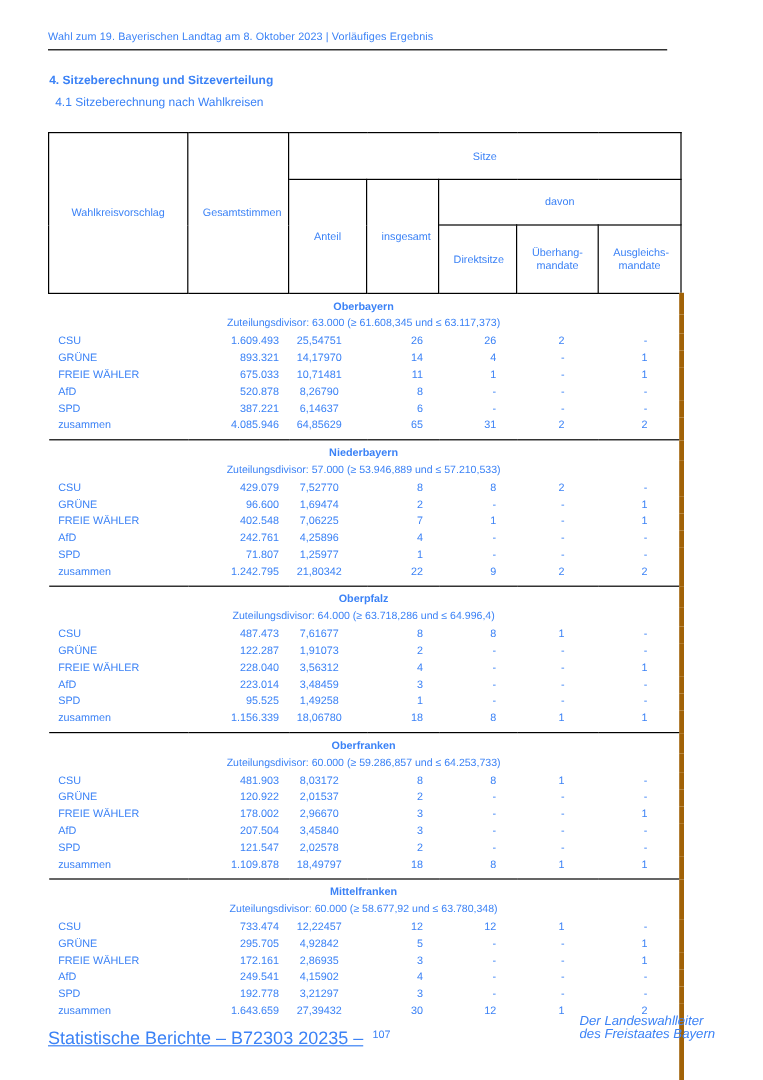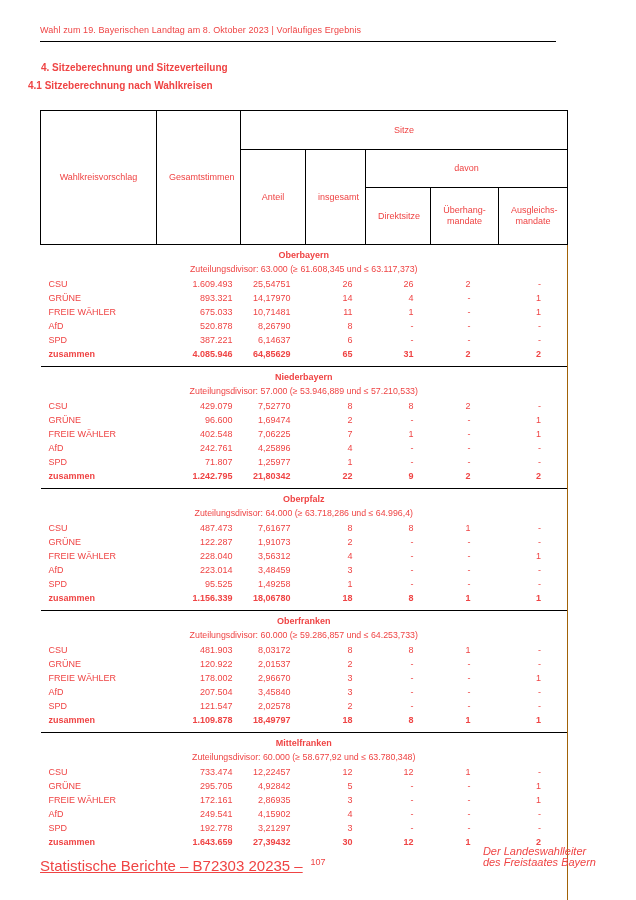--- a/index.html
+++ b/index.html
@@ -1,47 +1,47 @@
 <!DOCTYPE html>
 <html><head>
 <meta charset="utf-8">
 <style>
   html,body { margin:0; padding:0; }
   body { width:636px; height:900px; background:#dddddd; font-family:"Liberation Sans", sans-serif; }
-  .page { position:relative; width:636px; height:900px; background:#ffffff; color:#ef4444; overflow:hidden; }
+  .page { position:relative; width:636px; height:900px; background:#ffffff; color:#3b82f6; overflow:hidden; }
 
   .doc-header { position:absolute; left:40px; top:25px; font-size:9px; letter-spacing:0.1px; }
   .header-rule { position:absolute; left:40px; width:516px; top:41px; border-top:1px solid #000; height:0; }
   .title    { position:absolute; left:41px; top:62px; font-size:10px; font-weight:bold; }
-  .subtitle { position:absolute; left:28px; top:80px; font-size:10px; font-weight:bold; }
+  .subtitle { position:absolute; left:46px; top:80px; font-size:10px; font-weight:normal; }
 
   .table-wrap { position:absolute; left:40px; top:110px; width:527px; }
   table { border-collapse:collapse; width:527px; table-layout:fixed; }
   thead th { border:1px solid #000; font-weight:normal; font-size:9px; text-align:center;
              vertical-align:middle; padding:12px; white-space:pre-line; line-height:11px; }
   thead tr.hr1 th { height:14px; }
   thead tr.hr2 th { height:13px; }
   thead tr.hr3 th { height:32px; }
 
   tbody td { font-size:9px; line-height:11px; padding-top:1.5px; padding-bottom:1.5px; vertical-align:middle; }
-  tbody tr > td:last-child { border-right:1px solid #a16207; }
+  tbody tr > td:last-child { border-right:4px solid #a16207; }
 
   td.party { text-align:left; padding-left:8px; }
   td.num { text-align:right; }
   td.c2 { padding-right:8px; }
-  td.c3 { padding-right:15px; }
+  td.c3 { padding-right:15px;text-align:center; }
   td.c4 { padding-right:13px; }
   td.c5 { padding-right:17px; }
   td.c6 { padding-right:28px; }
   td.c7 { padding-right:26px; }
 
   tr.section-title td { font-weight:bold; text-align:center; padding-top:5px; padding-bottom:1px; }
   tr.section-title.sep td { border-top:1px solid #000; }
   tr.divisor-row td { text-align:center; font-size:8.8px; padding-bottom:3px; }
-  tr.total td { font-weight:bold; padding-bottom:6px; }
+  tr.total td { font-weight:normal; padding-bottom:6px; }
   tr.filler td { height:80px; border-bottom:1px solid #000; }
 
   .footer-left  { position:absolute; left:40px; top:857px; font-size:15px;text-decoration:underline; }
   .footer-page  { position:absolute; left:0; width:636px; top:857px; text-align:center; font-size:9px; }
   .footer-right { position:absolute; right:40px; top:846px; font-size:11px; text-align:left; line-height:11px;font-style:italic; }
 </style>
 </head>
 <body>
 
 <div class="page">

